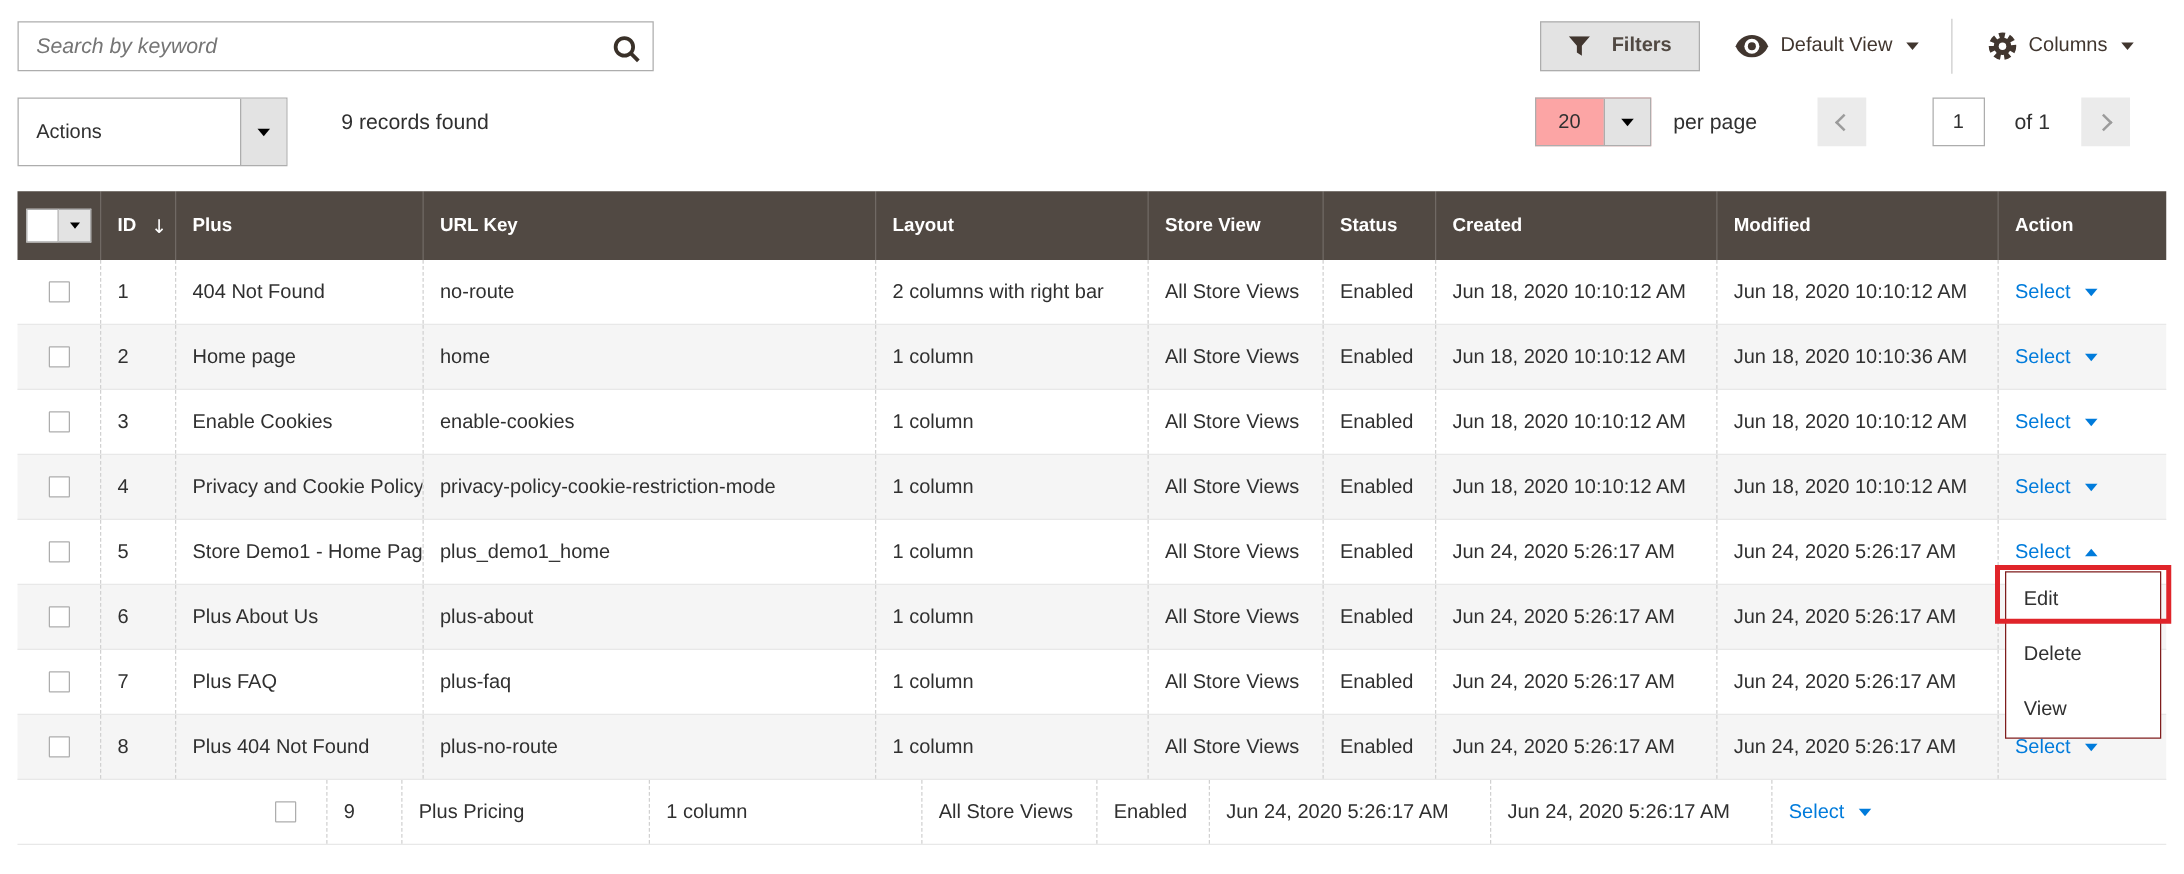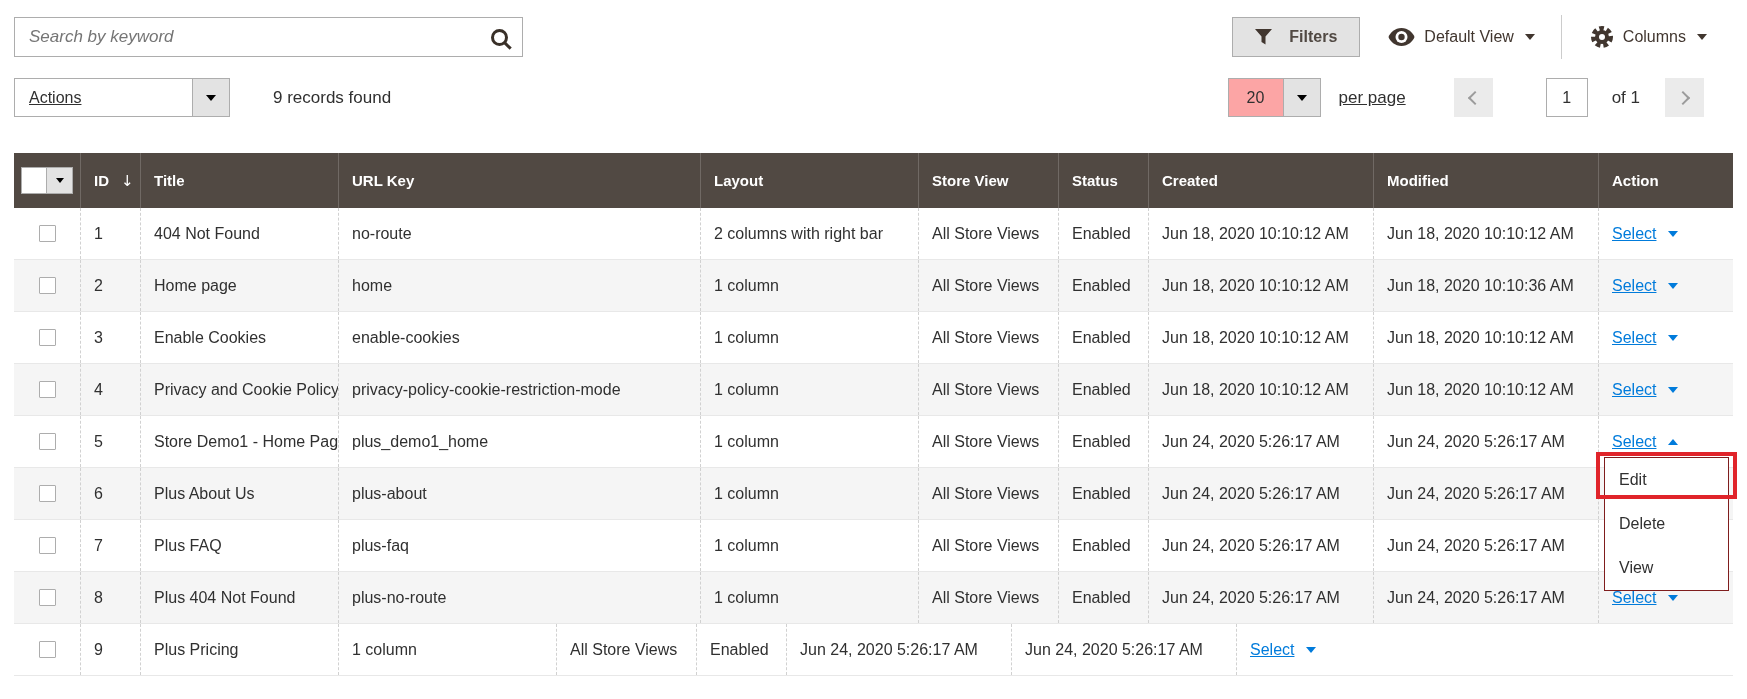--- a/index.html
+++ b/index.html
@@ -22,50 +22,50 @@
   .btn-secondary { height:40px; padding:0 22px; background:#e3e3e3; border:1px solid #adadad;
     color:#514943; font:600 16px "Liberation Sans",sans-serif; display:flex; align-items:center; gap:17px; cursor:pointer; }
   .icon-svg { display:inline-block; }
   .tr-group { display:flex; align-items:center; gap:9px; margin-left:28px; cursor:pointer;
     font:16px "Liberation Sans",sans-serif; color:#41362f; }
   .vdivider { width:1px; height:44px; background:#cccccc; margin-left:26px; }
   .caret-dn { width:0; height:0; border-left:5px solid transparent; border-right:5px solid transparent;
     border-top:6px solid #41362f; display:inline-block; margin-left:2px; }
 
   
-  .actions-select { position:absolute; left:14px; top:78px; width:216px; height:39px;
-    border:1px solid #adadad; background:#fff; display:flex; align-items:stretch; cursor:pointer;text-decoration:underline; }
+  .actions-select { position:absolute; left:14px; top:78px; width:216px; height:55px;
+    border:1px solid #adadad; background:#fff; display:flex; align-items:stretch; cursor:pointer; }
   .actions-select .lbl { flex:1; display:flex; align-items:center; padding-left:14px;
     font:16px "Liberation Sans",sans-serif; color:#303030; }
   .sel-caret-box { width:37px; background:#e3e3e3; border-left:1px solid #adadad;
     display:flex; align-items:center; justify-content:center; }
   .sel-caret-box .c { width:0;height:0;border-left:5px solid transparent;border-right:5px solid transparent;
     border-top:6px solid #000; }
   .records { position:absolute; left:273px; top:78px; height:39px; display:flex; align-items:center;
     font:17px "Liberation Sans",sans-serif; color:#303030; }
 
   .pager { position:absolute; right:43px; top:78px; height:39px; display:flex; align-items:center; }
   .pp-select { width:93px; height:39px; border:1px solid #adadad; background:#fca5a5; display:flex; cursor:pointer; }
   .pp-select .v { flex:1; display:flex; align-items:center; justify-content:center;
     font:16px "Liberation Sans",sans-serif; }
-  .pp-label { margin-left:18px; font:17px "Liberation Sans",sans-serif; color:#303030;text-decoration:underline; }
+  .pp-label { margin-left:18px; font:17px "Liberation Sans",sans-serif; color:#303030; }
   .pg-btn { width:39px; height:39px; background:#ebebeb; border:none; display:flex; align-items:center;
     justify-content:center; }
   .pg-btn.prev { margin-left:48px; }
   .pg-btn.next { margin-left:25px; }
   .chev { width:10px; height:10px; border-left:2px solid #9b9b9b; border-bottom:2px solid #9b9b9b; }
   .chev.l { transform:rotate(45deg); margin-left:3px; }
   .chev.r { transform:rotate(-135deg); margin-right:3px; }
   .pg-input { width:42px; height:39px; margin-left:53px; border:1px solid #adadad; text-align:center;
     font:16px "Liberation Sans",sans-serif; color:#303030; outline:none; }
   .pg-of { margin-left:24px; font:17px "Liberation Sans",sans-serif; color:#303030; }
 
   
   .grid { position:absolute; left:14px; top:153px; width:1719px; }
-  .grow { display:flex; width:1719px; }
+  .grow { display:flex; width:1719px;justify-content:center; }
   .ghead { background:#514943; height:55px; }
   .ghead .cell { color:#fff; font:700 15px "Liberation Sans",sans-serif; display:flex; align-items:center;
     border-left:1px solid rgba(255,255,255,0.18); padding-left:13px; }
   .ghead .cell:first-child { border-left:none; }
   .gbody .grow { height:52px; border-bottom:1px solid #e8e8e8; background:#fff; }
   .gbody .grow.alt { background:#f5f5f5; }
   .gbody .cell { display:flex; align-items:center; padding-left:13px; font:16px "Liberation Sans",sans-serif;
     color:#303030; border-left:1px dashed #d1d1d1; overflow:hidden; white-space:nowrap; }
   .gbody .cell:first-child { border-left:none; }
 
@@ -83,21 +83,21 @@
   .sort-arrow { color:#fff; font:15px "DejaVu Sans",sans-serif; margin-left:12px; }
 
   .hcb { display:flex; cursor:pointer; }
   .hcb .box { width:26px; height:27px; background:#fff; border:1px solid #adadad; }
   .hcb .drop { width:26px; height:27px; background:#e3e3e3; border:1px solid #adadad; border-left:none;
     display:flex; align-items:center; justify-content:center; }
   .hcb .c { width:0;height:0;border-left:4px solid transparent;border-right:4px solid transparent;border-top:5px solid #000; }
   .rowcb { width:17px; height:17px; border:1px solid #adadad; background:#fff; border-radius:1px; cursor:pointer; }
 
   .select-link { color:#007bdb; cursor:pointer; display:flex; align-items:center; gap:12px;
-    font:16px "Liberation Sans",sans-serif;text-decoration:underline; }
+    font:16px "Liberation Sans",sans-serif; }
   .bc-dn { width:0;height:0;border-left:5px solid transparent;border-right:5px solid transparent;border-top:6px solid #007bdb; }
   .bc-up { width:0;height:0;border-left:5px solid transparent;border-right:5px solid transparent;border-bottom:6px solid #007bdb; }
 
   
   .action-menu { position:absolute; left:1604px; top:457px; width:125px; background:#fff;
     border:1px solid #7f1d1d; z-index:40; }
   .action-menu .mi { height:44px; display:flex; align-items:center; padding-left:14px;
     font:16px "Liberation Sans",sans-serif; color:#303030; cursor:pointer; }
   .red-box { position:absolute; left:1596px; top:452px; width:141px; height:47px;
     border:4px solid #e0242a; z-index:60; pointer-events:none; }
@@ -179,21 +179,21 @@
           <span class="drop">
               <span class="c"></span>
             </span>
         </span>
       </div>
       <div class="cell col-id">
         <span>ID</span>
         <span class="sort-arrow">↓</span>
       </div>
       <div class="cell col-title">
-          <span>Title</span>
+          <span>Plus</span>
         </div>
       <div class="cell col-url">
           <span>URL Key</span>
         </div>
       <div class="cell col-layout">
           <span>Layout</span>
         </div>
       <div class="cell col-store">
           <span>Store View</span>
         </div>

